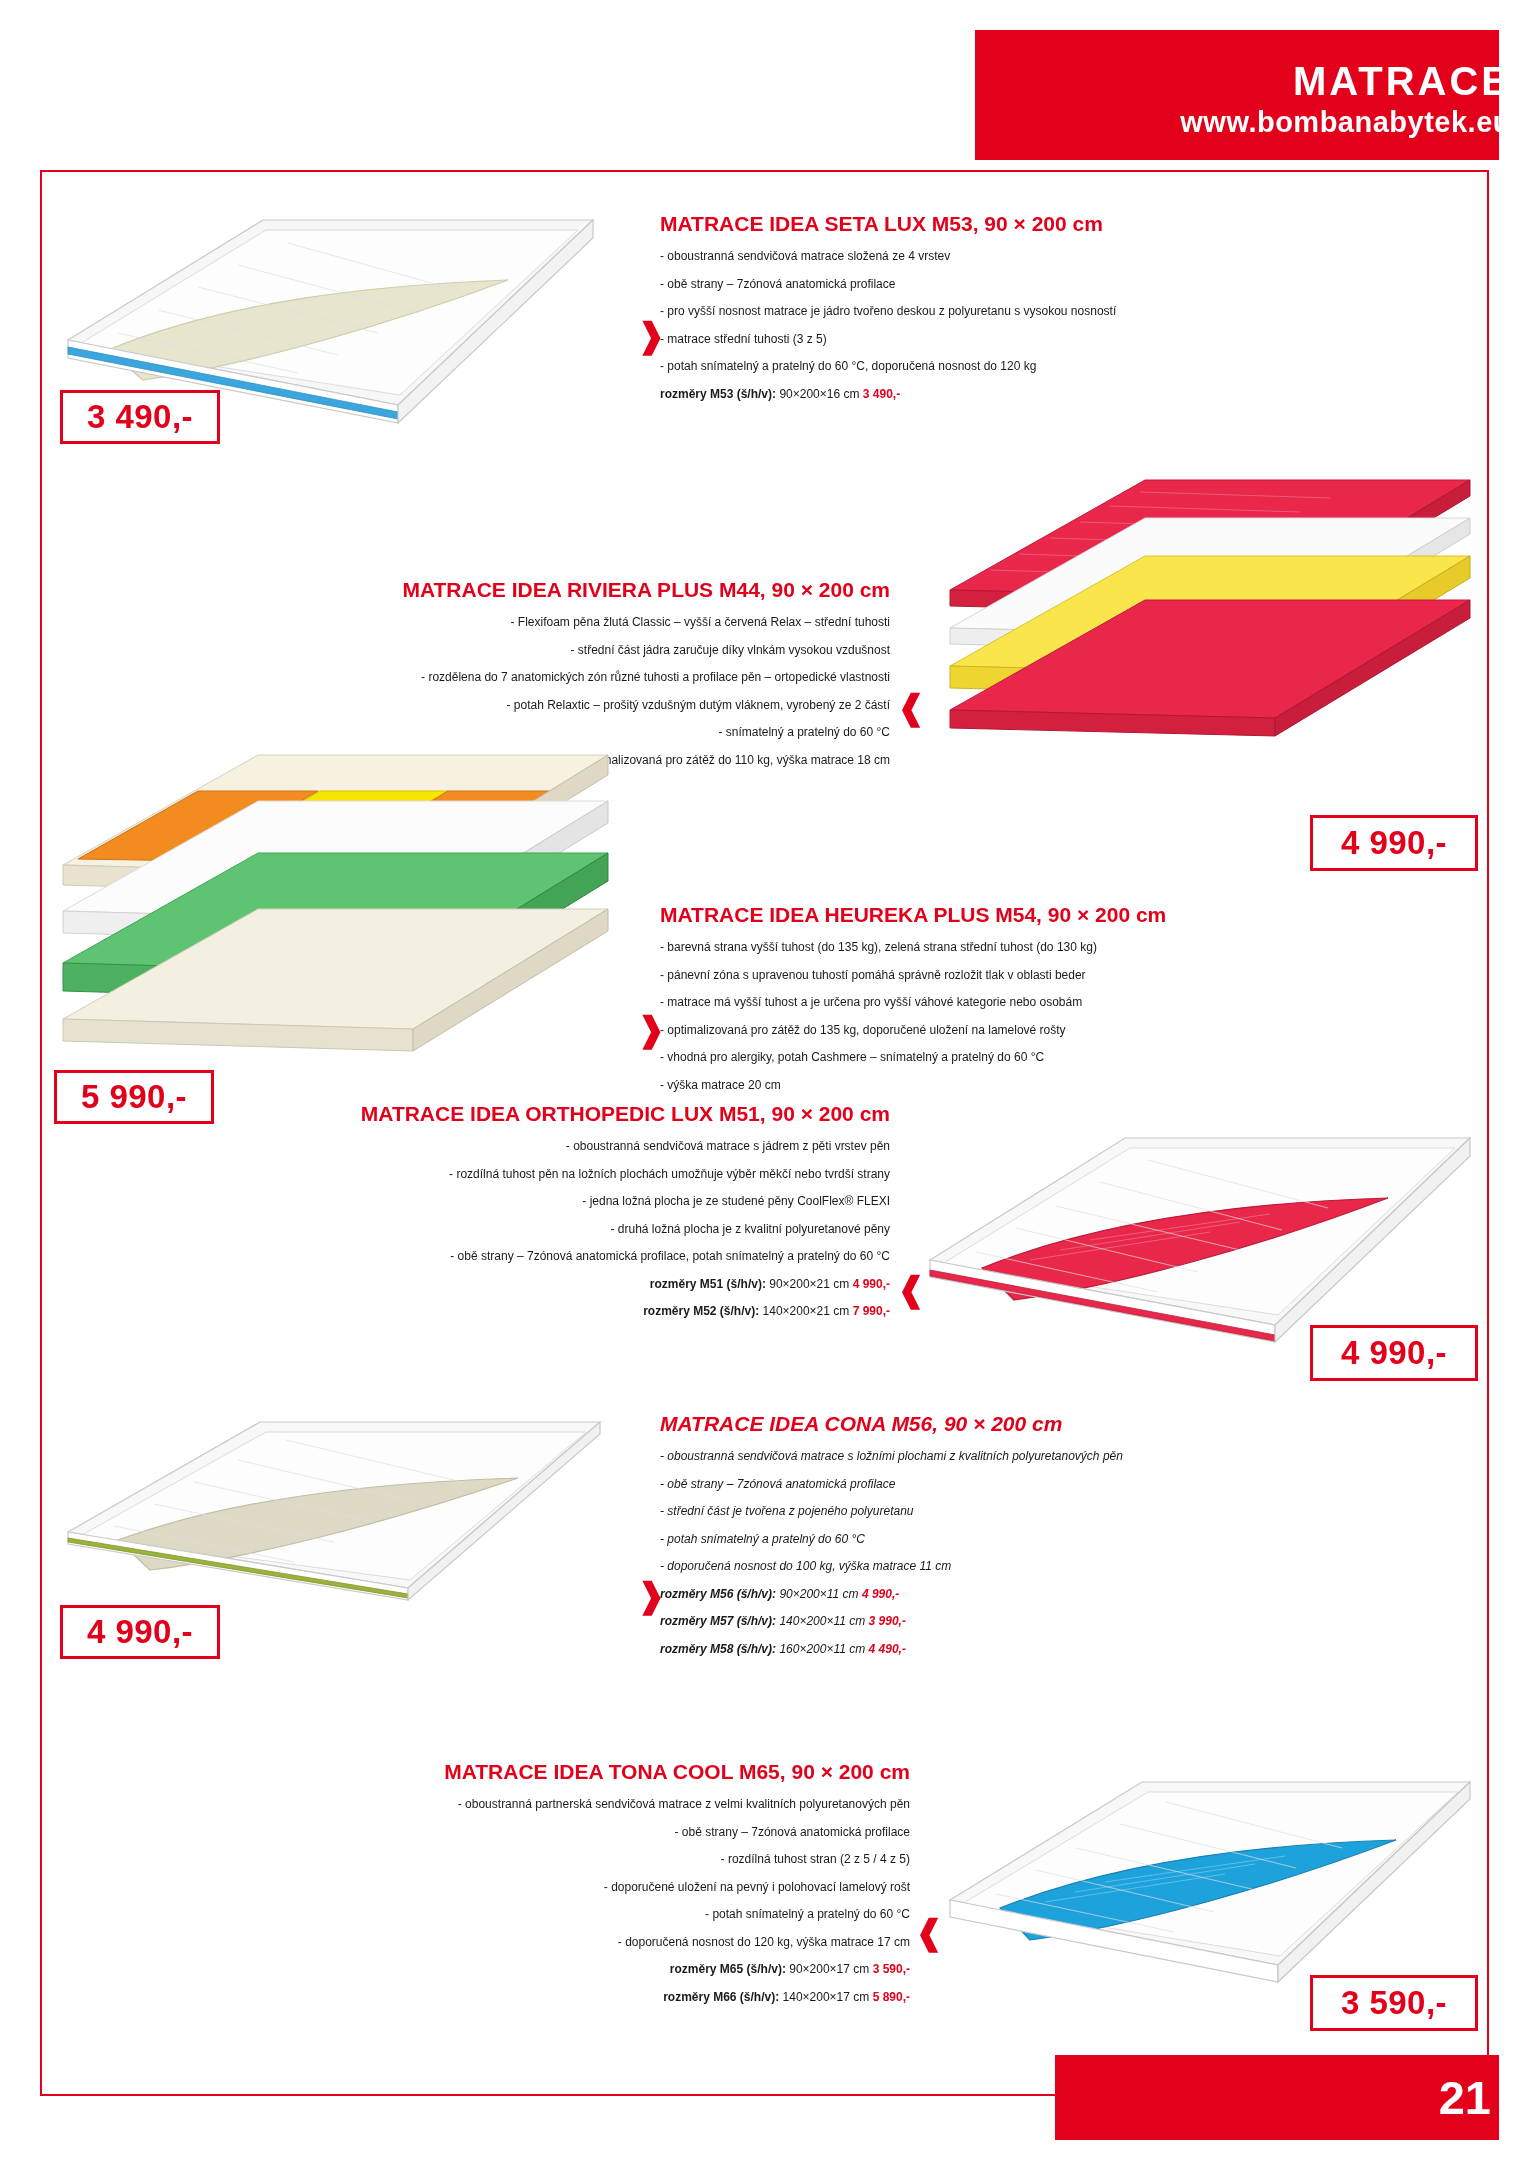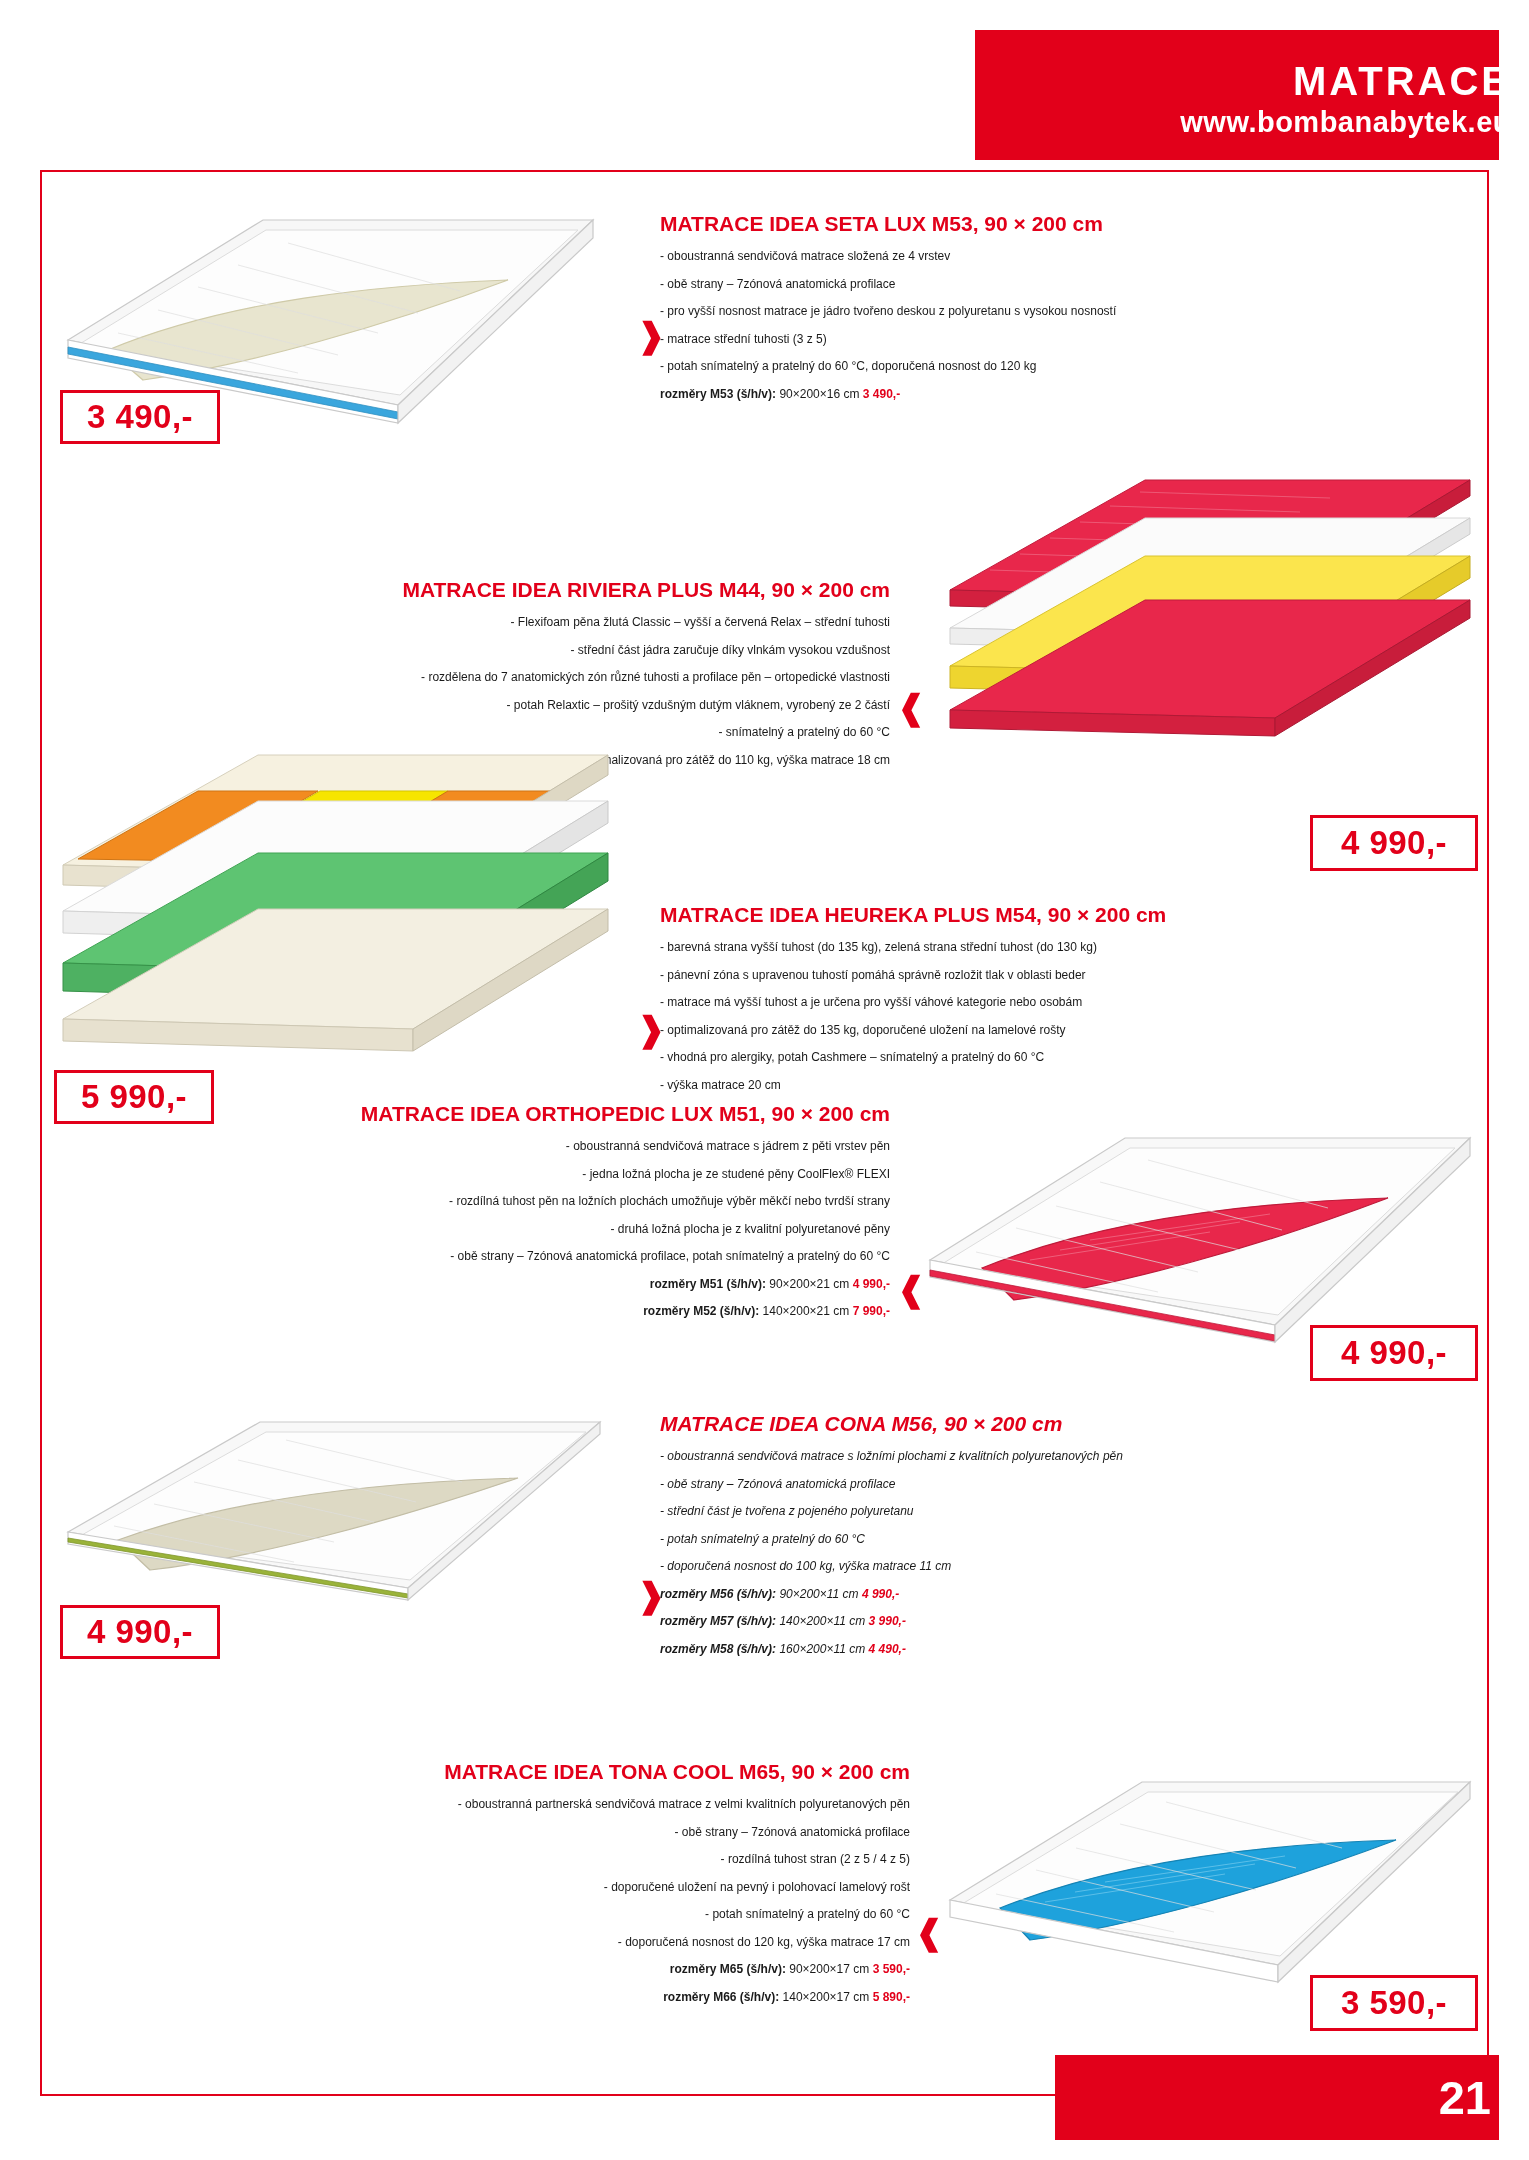--- a/index.html
+++ b/index.html
@@ -276,22 +276,22 @@
   </div>
 
   <div class="pricebox" style="left:1310px; top:1325px; width:168px; height:56px;">4 990,-</div>
 
   <div class="arrow" style="left:897px; top:1272px;">❰</div>
 
   <div class="block right-al" style="left:120px; top:1102px; width:770px;">
     <div class="title">MATRACE IDEA ORTHOPEDIC LUX M51, 90 × 200 cm</div>
     <div class="bullets">
       <div>- oboustranná sendvičová matrace s jádrem z pěti vrstev pěn</div>
+      <div>- rozdílná tuhost pěn na ložních plochách umožňuje výběr měkčí nebo tvrdší strany</div>
       <div>- jedna ložná plocha je ze studené pěny CoolFlex® FLEXI</div>
-      <div>- rozdílná tuhost pěn na ložních plochách umožňuje výběr měkčí nebo tvrdší strany</div>
       <div>- druhá ložná plocha je z kvalitní polyuretanové pěny</div>
       <div>- obě strany – 7zónová anatomická profilace, potah snímatelný a pratelný do 60 °C</div>
       <div>
         <span class="dim">rozměry M51 (š/h/v):</span>
         <span>90×200×21 cm</span>
         <span class="price-inline">4 990,-</span>
       </div>
       <div>
         <span class="dim">rozměry M52 (š/h/v):</span>
         <span>140×200×21 cm</span>

